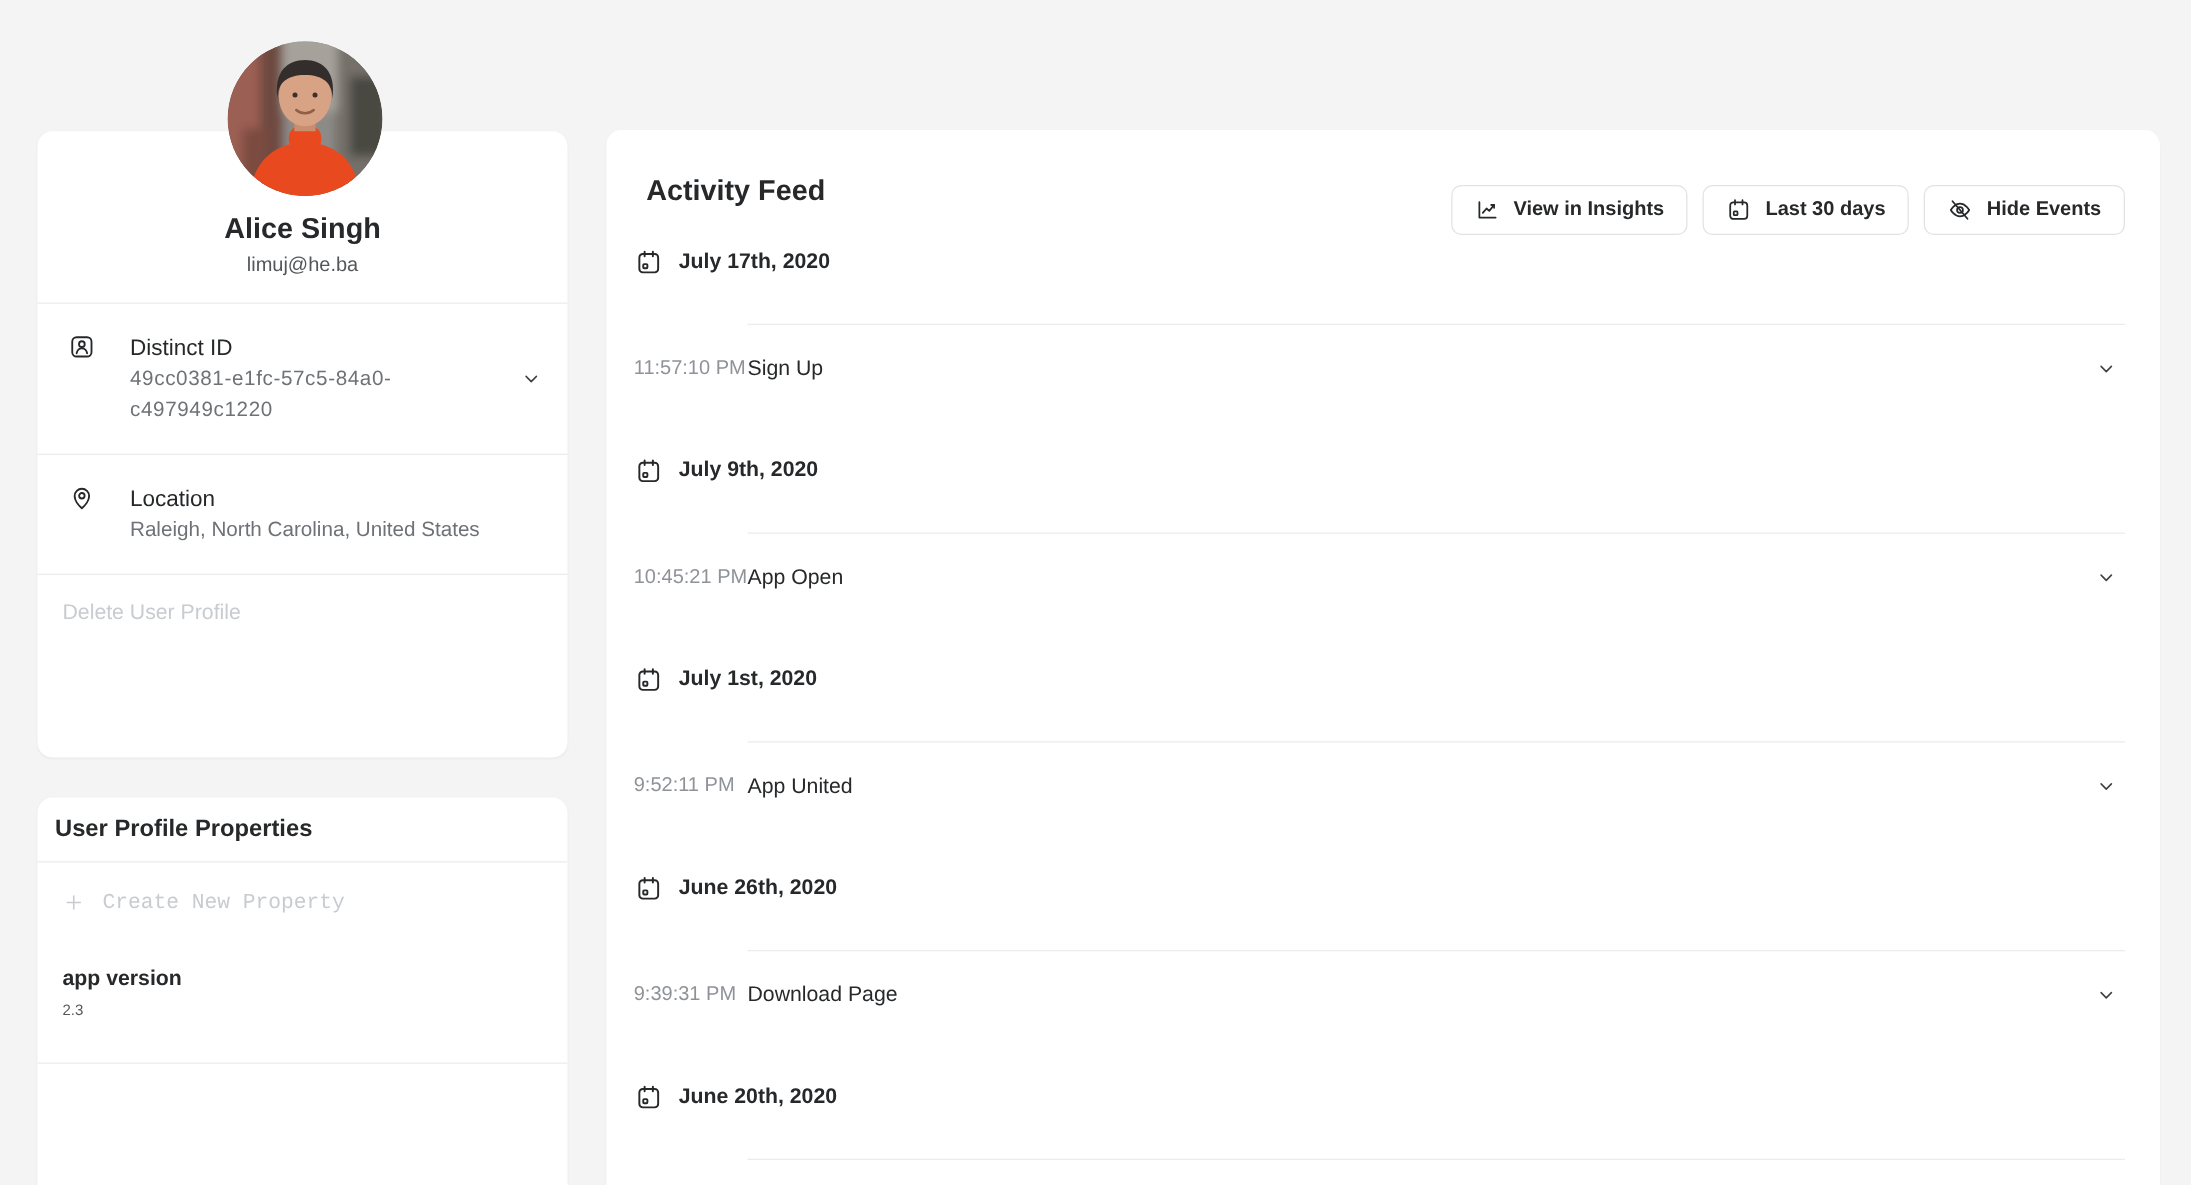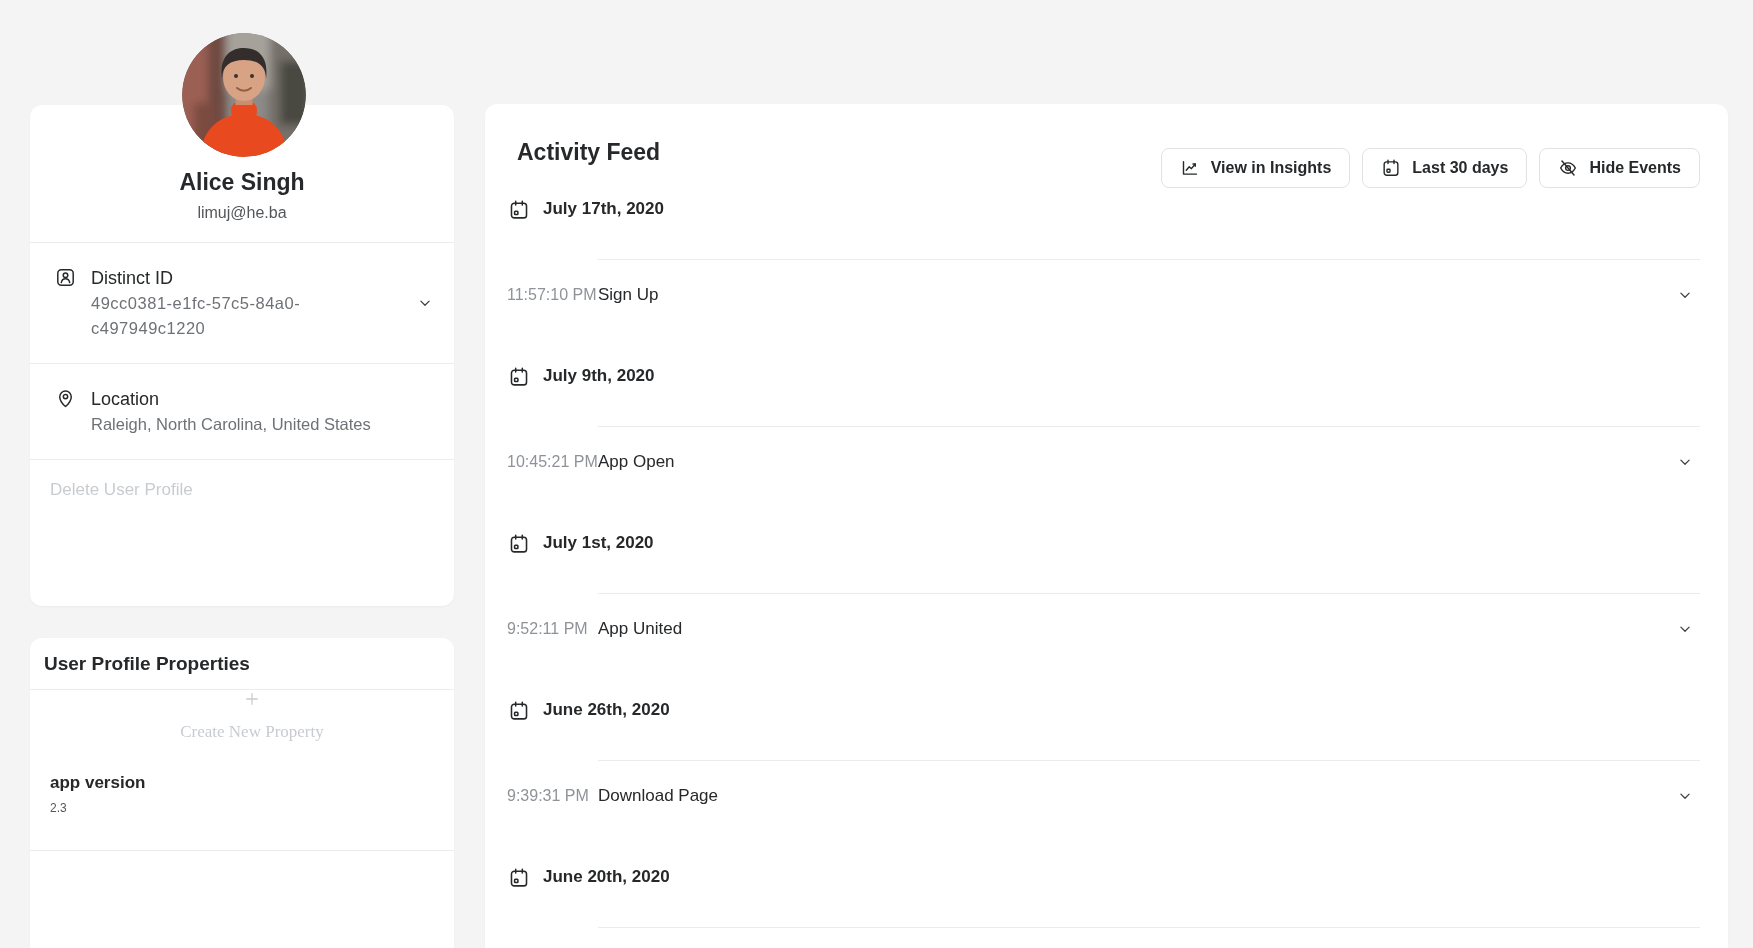--- a/index.html
+++ b/index.html
@@ -10,38 +10,38 @@
   .card { background:#fff; border-radius:12px; box-shadow:0 1px 2px rgba(0,0,0,.04); }
 
   
   .left-col { position:absolute; left:30px; top:105px; width:424px; }
   .profile-card { position:relative; height:501px; }
   .avatar { position:absolute; left:152px; top:-72px; width:124px; height:124px; border-radius:50%; overflow:hidden; }
   .profile-head { padding-top:60px; text-align:center; }
   .user-name { font-size:23px; font-weight:bold; line-height:34px; color:#26282a; }
   .user-email { font-size:16px; line-height:24px; margin-top:2px; color:#54575a; }
   .fields { margin-top:17px; border-top:1px solid #ececec; }
-  .field { display:flex; gap:15px; padding:22px 20px 22px 25px; border-bottom:1px solid #ececec; }
+  .field { display:flex; gap:28px; padding:22px 20px 22px 25px; border-bottom:1px solid #ececec; }
   .field .f-icon { width:21px; height:21px; color:#26282a; flex:0 0 21px; margin-top:2px; }
   .f-text { flex:1; }
   .f-label { font-size:18px; line-height:26px; color:#26282a; }
   .f-value { font-size:16.5px; line-height:25px; color:#6e7276; max-width:300px; }
   .f-value.mono-ish { letter-spacing:.5px; word-break:break-word; }
   .f-chevron { align-self:center; color:#3f4245; flex:0 0 18px; cursor:pointer; }
   .delete-row { height:59px; display:flex; align-items:center; padding-left:20px; }
   .delete-btn { background:none; border:none; font-family:inherit; font-size:17px; font-weight:500; color:#c8ccd0; cursor:pointer; }
 
   .props-card { margin-top:32px; height:340px; overflow:hidden; }
   .props-title { font-size:19px; font-weight:bold; height:52px; display:flex; align-items:center; padding:0 14px; border-bottom:1px solid #ececec; }
   .search-row { padding:26px 21px 22px 12px; border-bottom:1px solid #ececec; }
   .search-box { height:46px; background:#f4f4f5; border-radius:10px; display:flex; align-items:center; gap:11px; padding:0 15px; }
   .search-box .s-icon { width:20px; height:20px; color:#85898d; flex:0 0 20px; }
   .search-box input { flex:1; border:none; outline:none; background:transparent; font-family:inherit; font-size:18px; color:#26282a; }
   .search-box input::placeholder { color:#9aa0a5; }
-  .create-row { height:64px; display:flex; align-items:center; gap:14px; padding-left:20px; color:#c8ccd0; font-size:17px; font-weight:500; cursor:pointer; background:none; border:none; width:100%; font-family:Liberation Serif, serif; text-align:left;flex-direction:column; }
+  .create-row { height:64px; display:flex; align-items:center; gap:14px; padding-left:20px; color:#c8ccd0; font-size:17px; font-weight:500; cursor:pointer; background:none; border:none; width:100%; font-family:Liberation Mono, monospace; text-align:left; }
   .create-row .p-icon { width:18px; height:18px; color:#c8ccd0; }
   .prop-item { padding:16px 20px 29px 20px; border-bottom:1px solid #ececec; }
   .prop-name { font-size:17px; font-weight:bold; line-height:26px; color:#26282a; }
   .prop-value { font-size:12px; line-height:25px; color:#54575a; }
 
   
   .feed-card { position:absolute; left:485px; top:104px; width:1243px; height:880px; padding:28px 28px 0 22px; overflow:hidden; }
   .feed-header { display:flex; justify-content:space-between; align-items:center; height:40px; }
   .feed-title { font-size:23px; font-weight:bold; margin-left:10px; }
   .feed-buttons { display:flex; gap:12px;margin-top:31px; }

